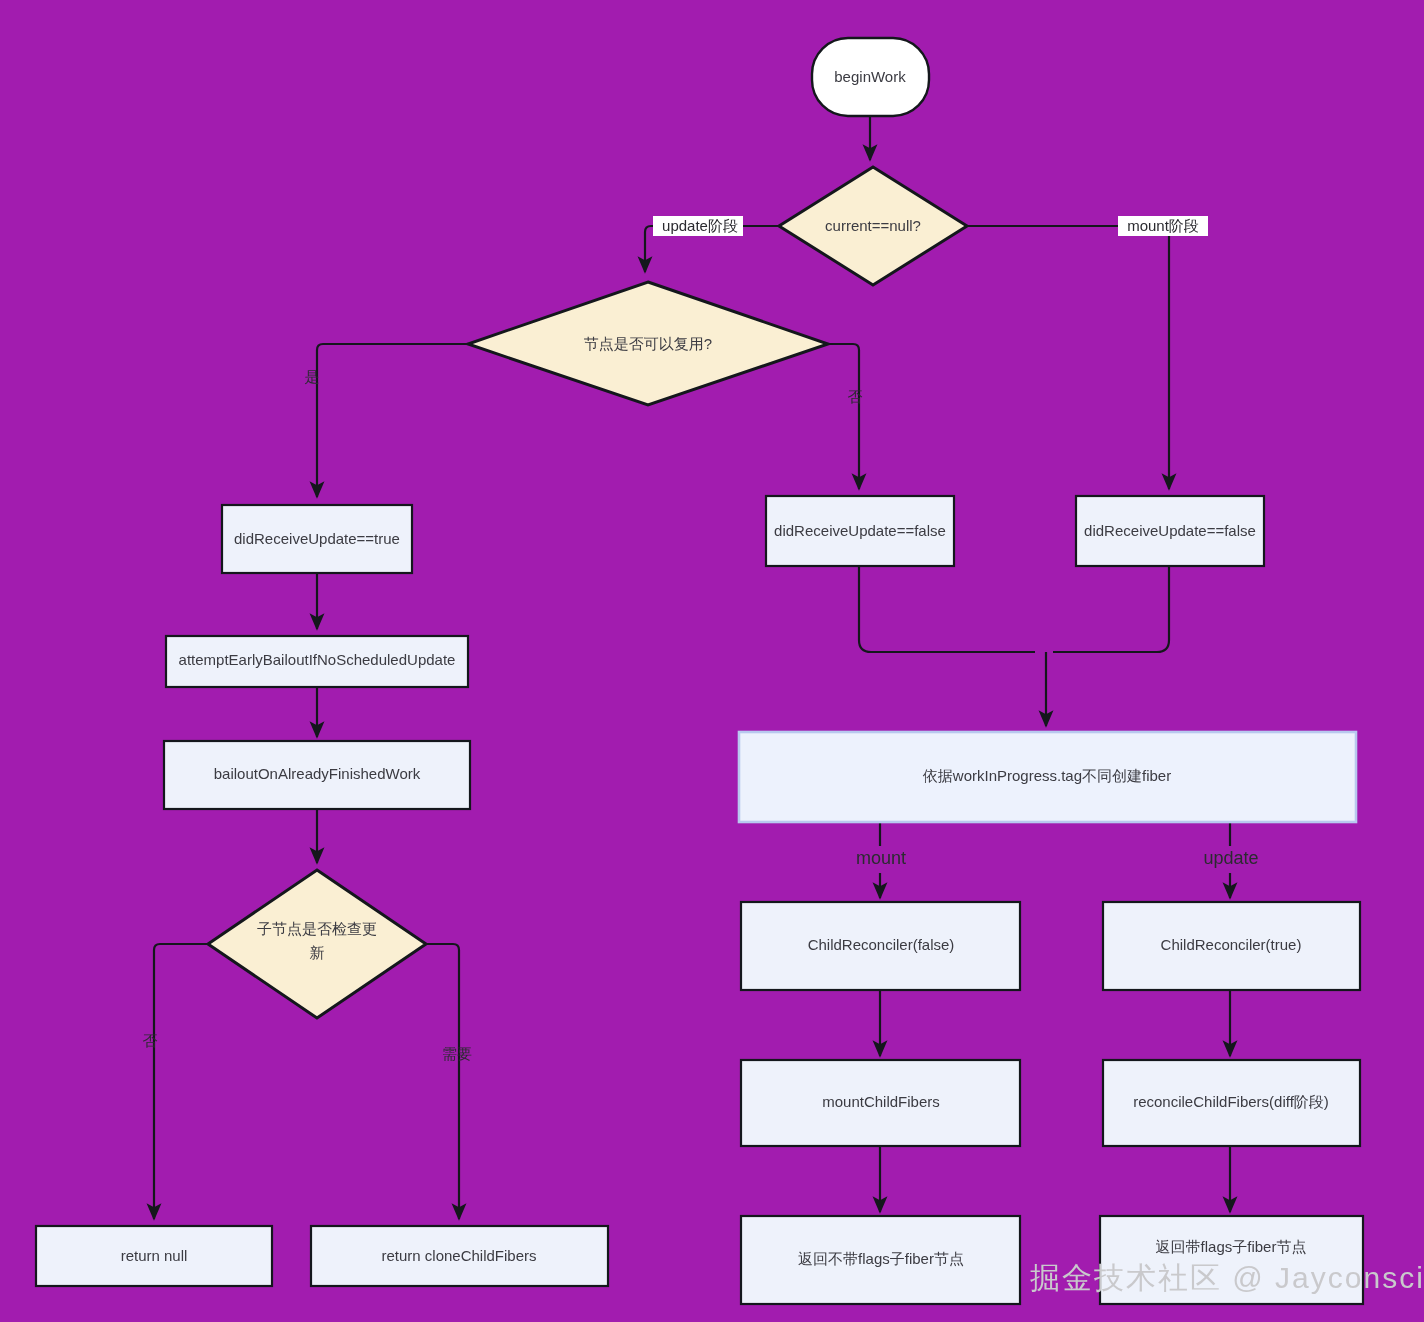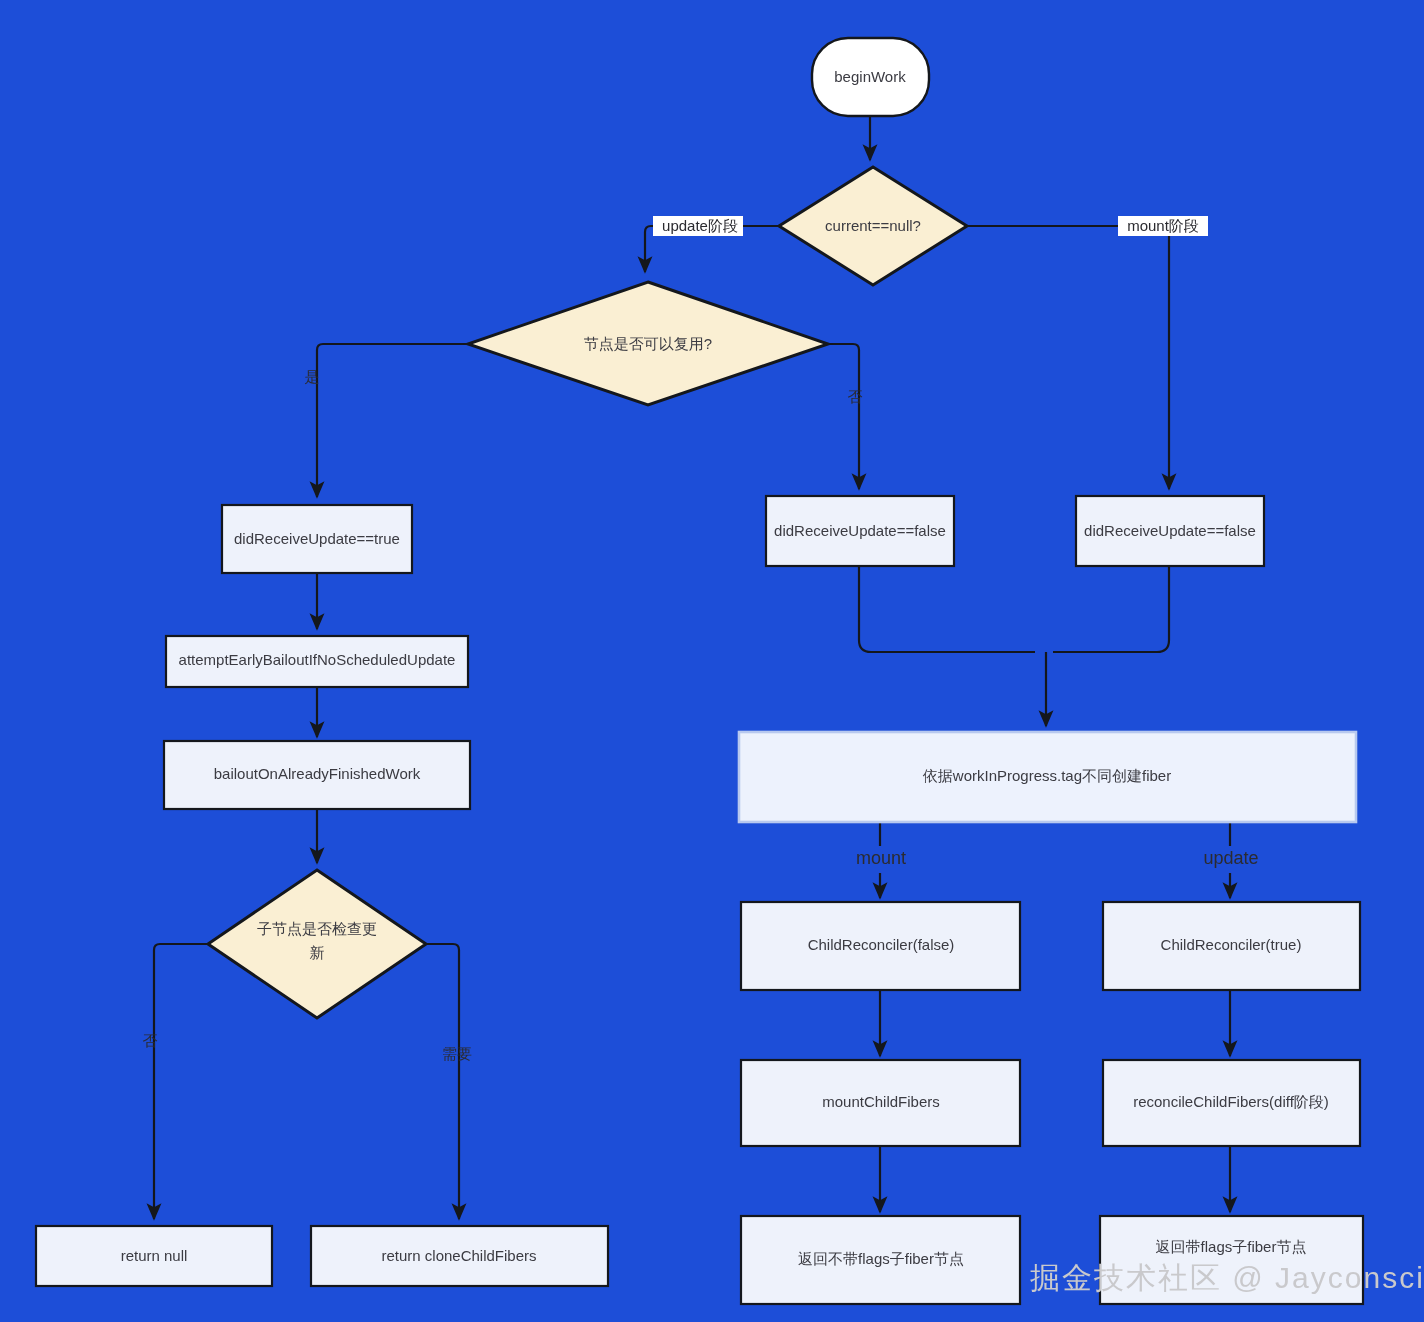--- a/index.html
+++ b/index.html
@@ -7,21 +7,21 @@
     padding: 0;
     background: #ffffff;
   }
   body {
     font-family: "Liberation Sans", "DejaVu Sans", sans-serif;
   }
   #canvas {
     position: relative;
     width: 1424px;
     height: 1322px;
-    background: #1d4ed8;
+    background: #a21caf;
     overflow: hidden;
   }
   svg#flow {
     position: absolute;
     left: 0;
     top: 0;
     width: 1424px;
     height: 1322px;
   }
   .node-text {

